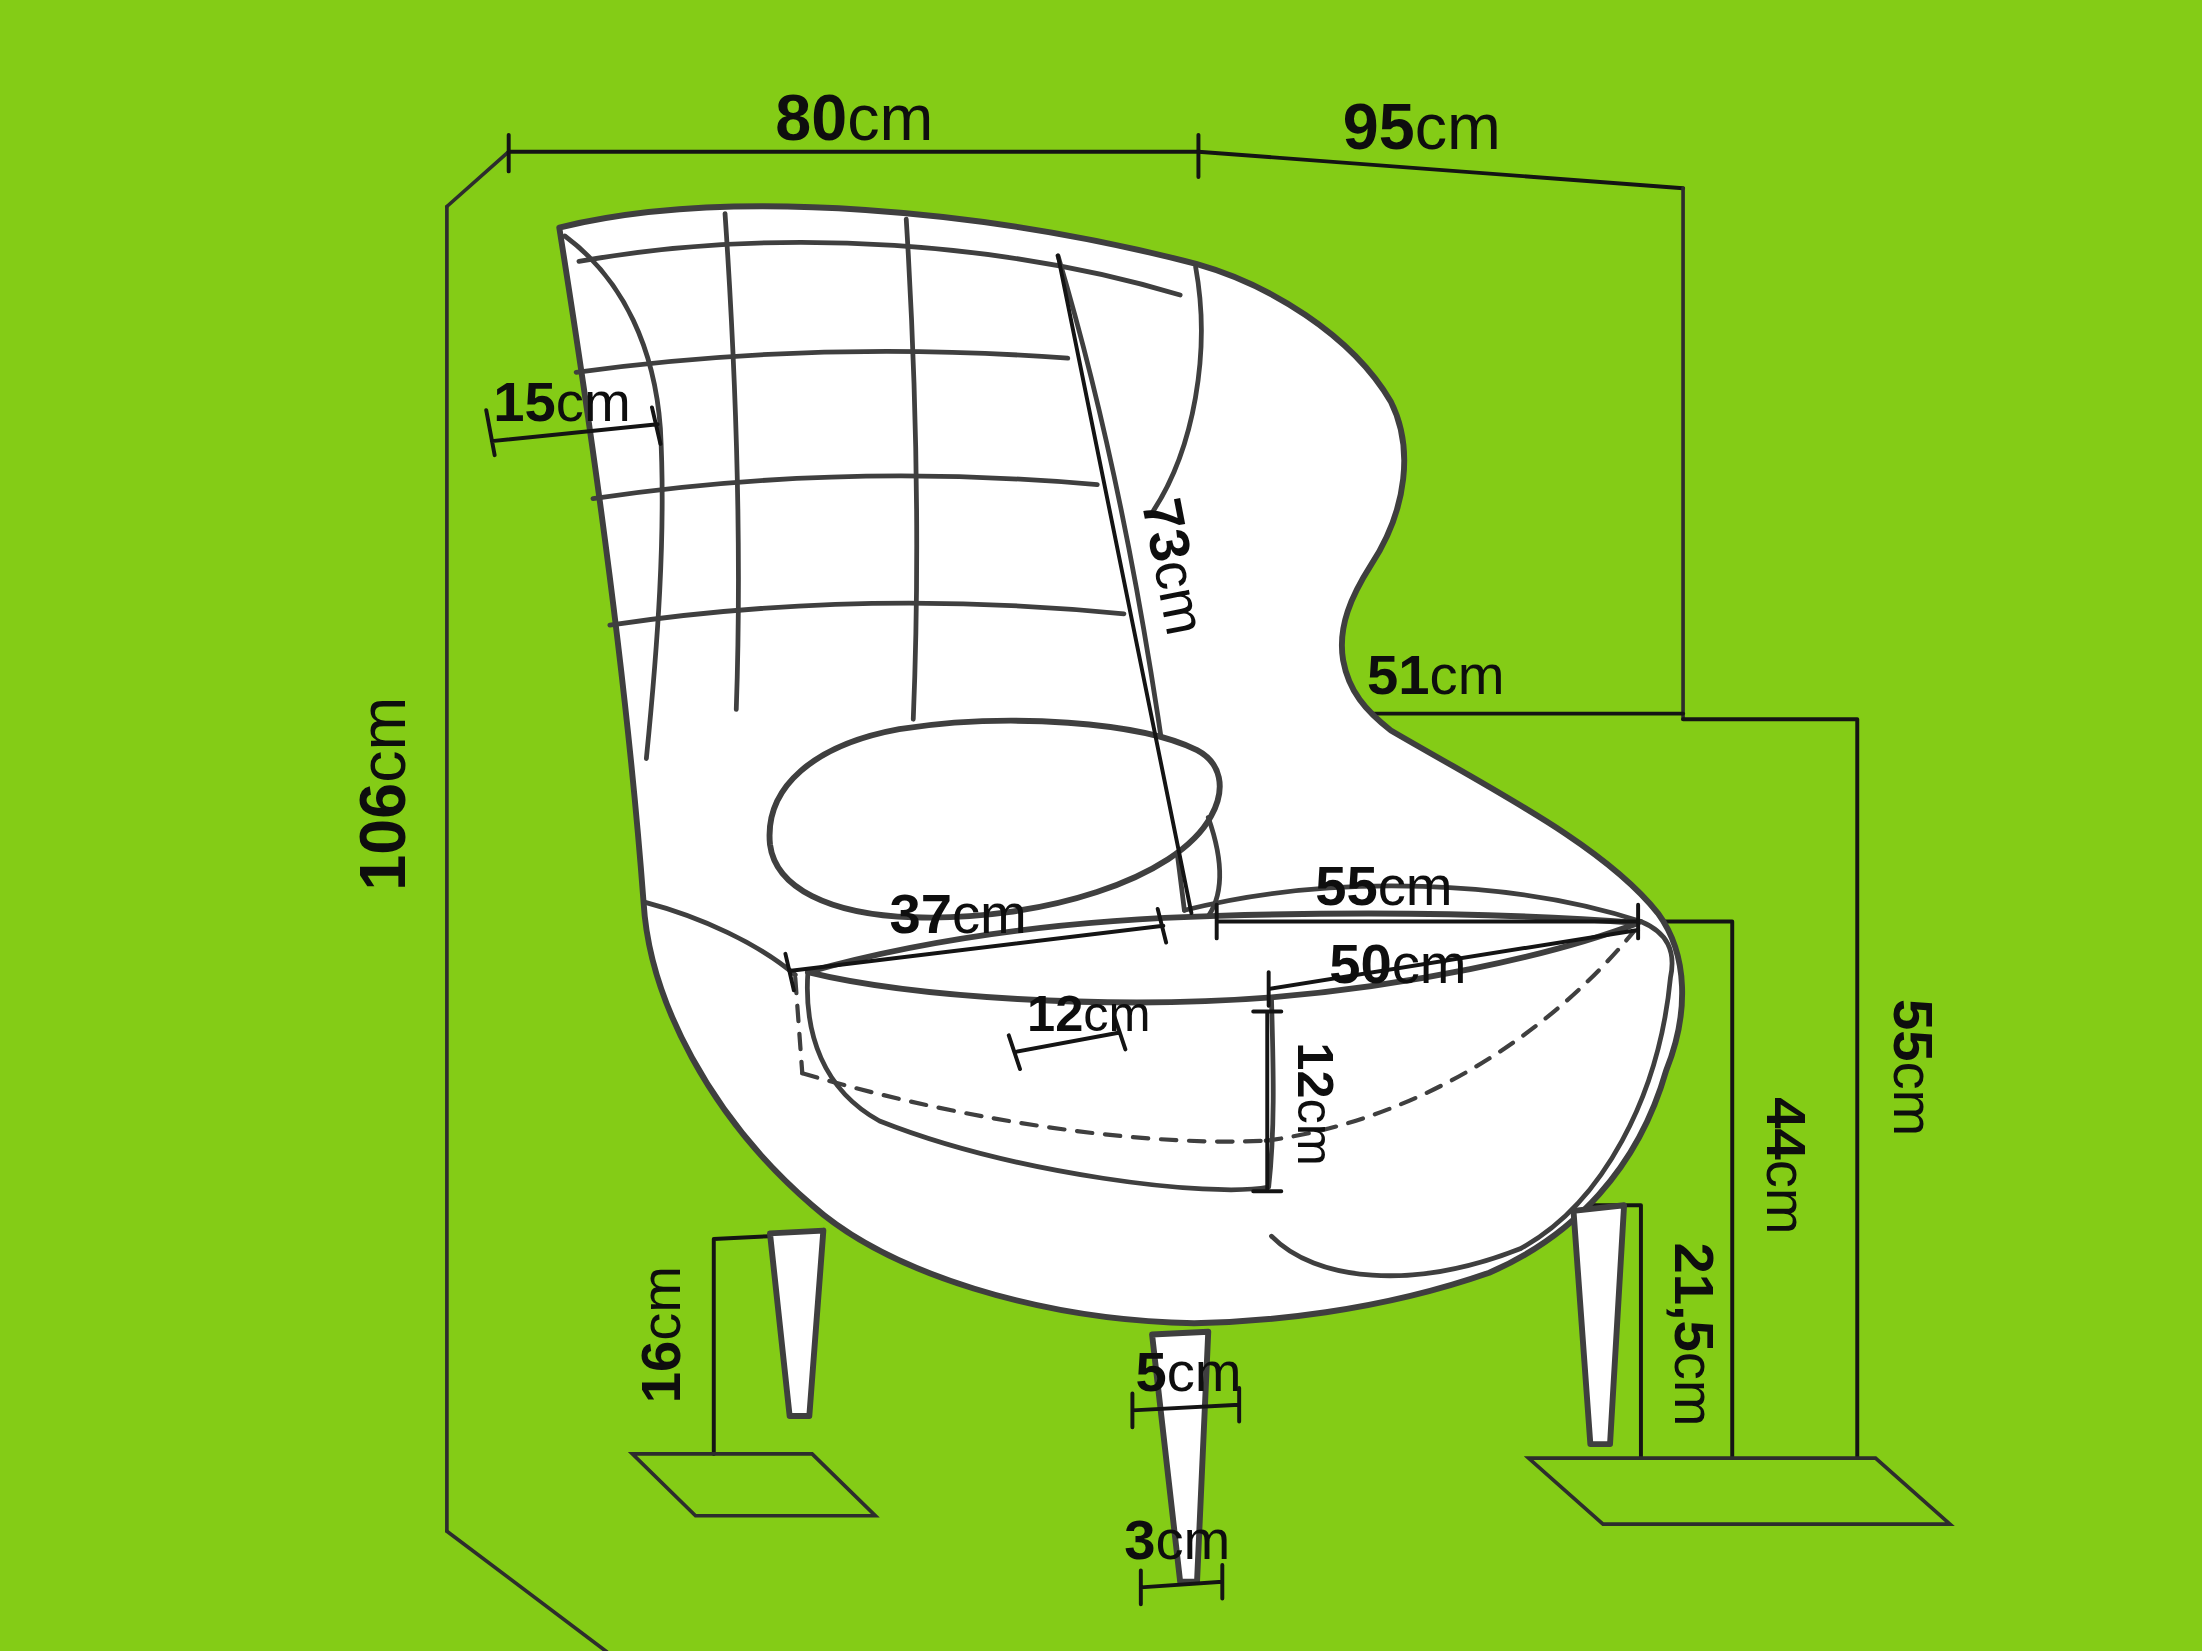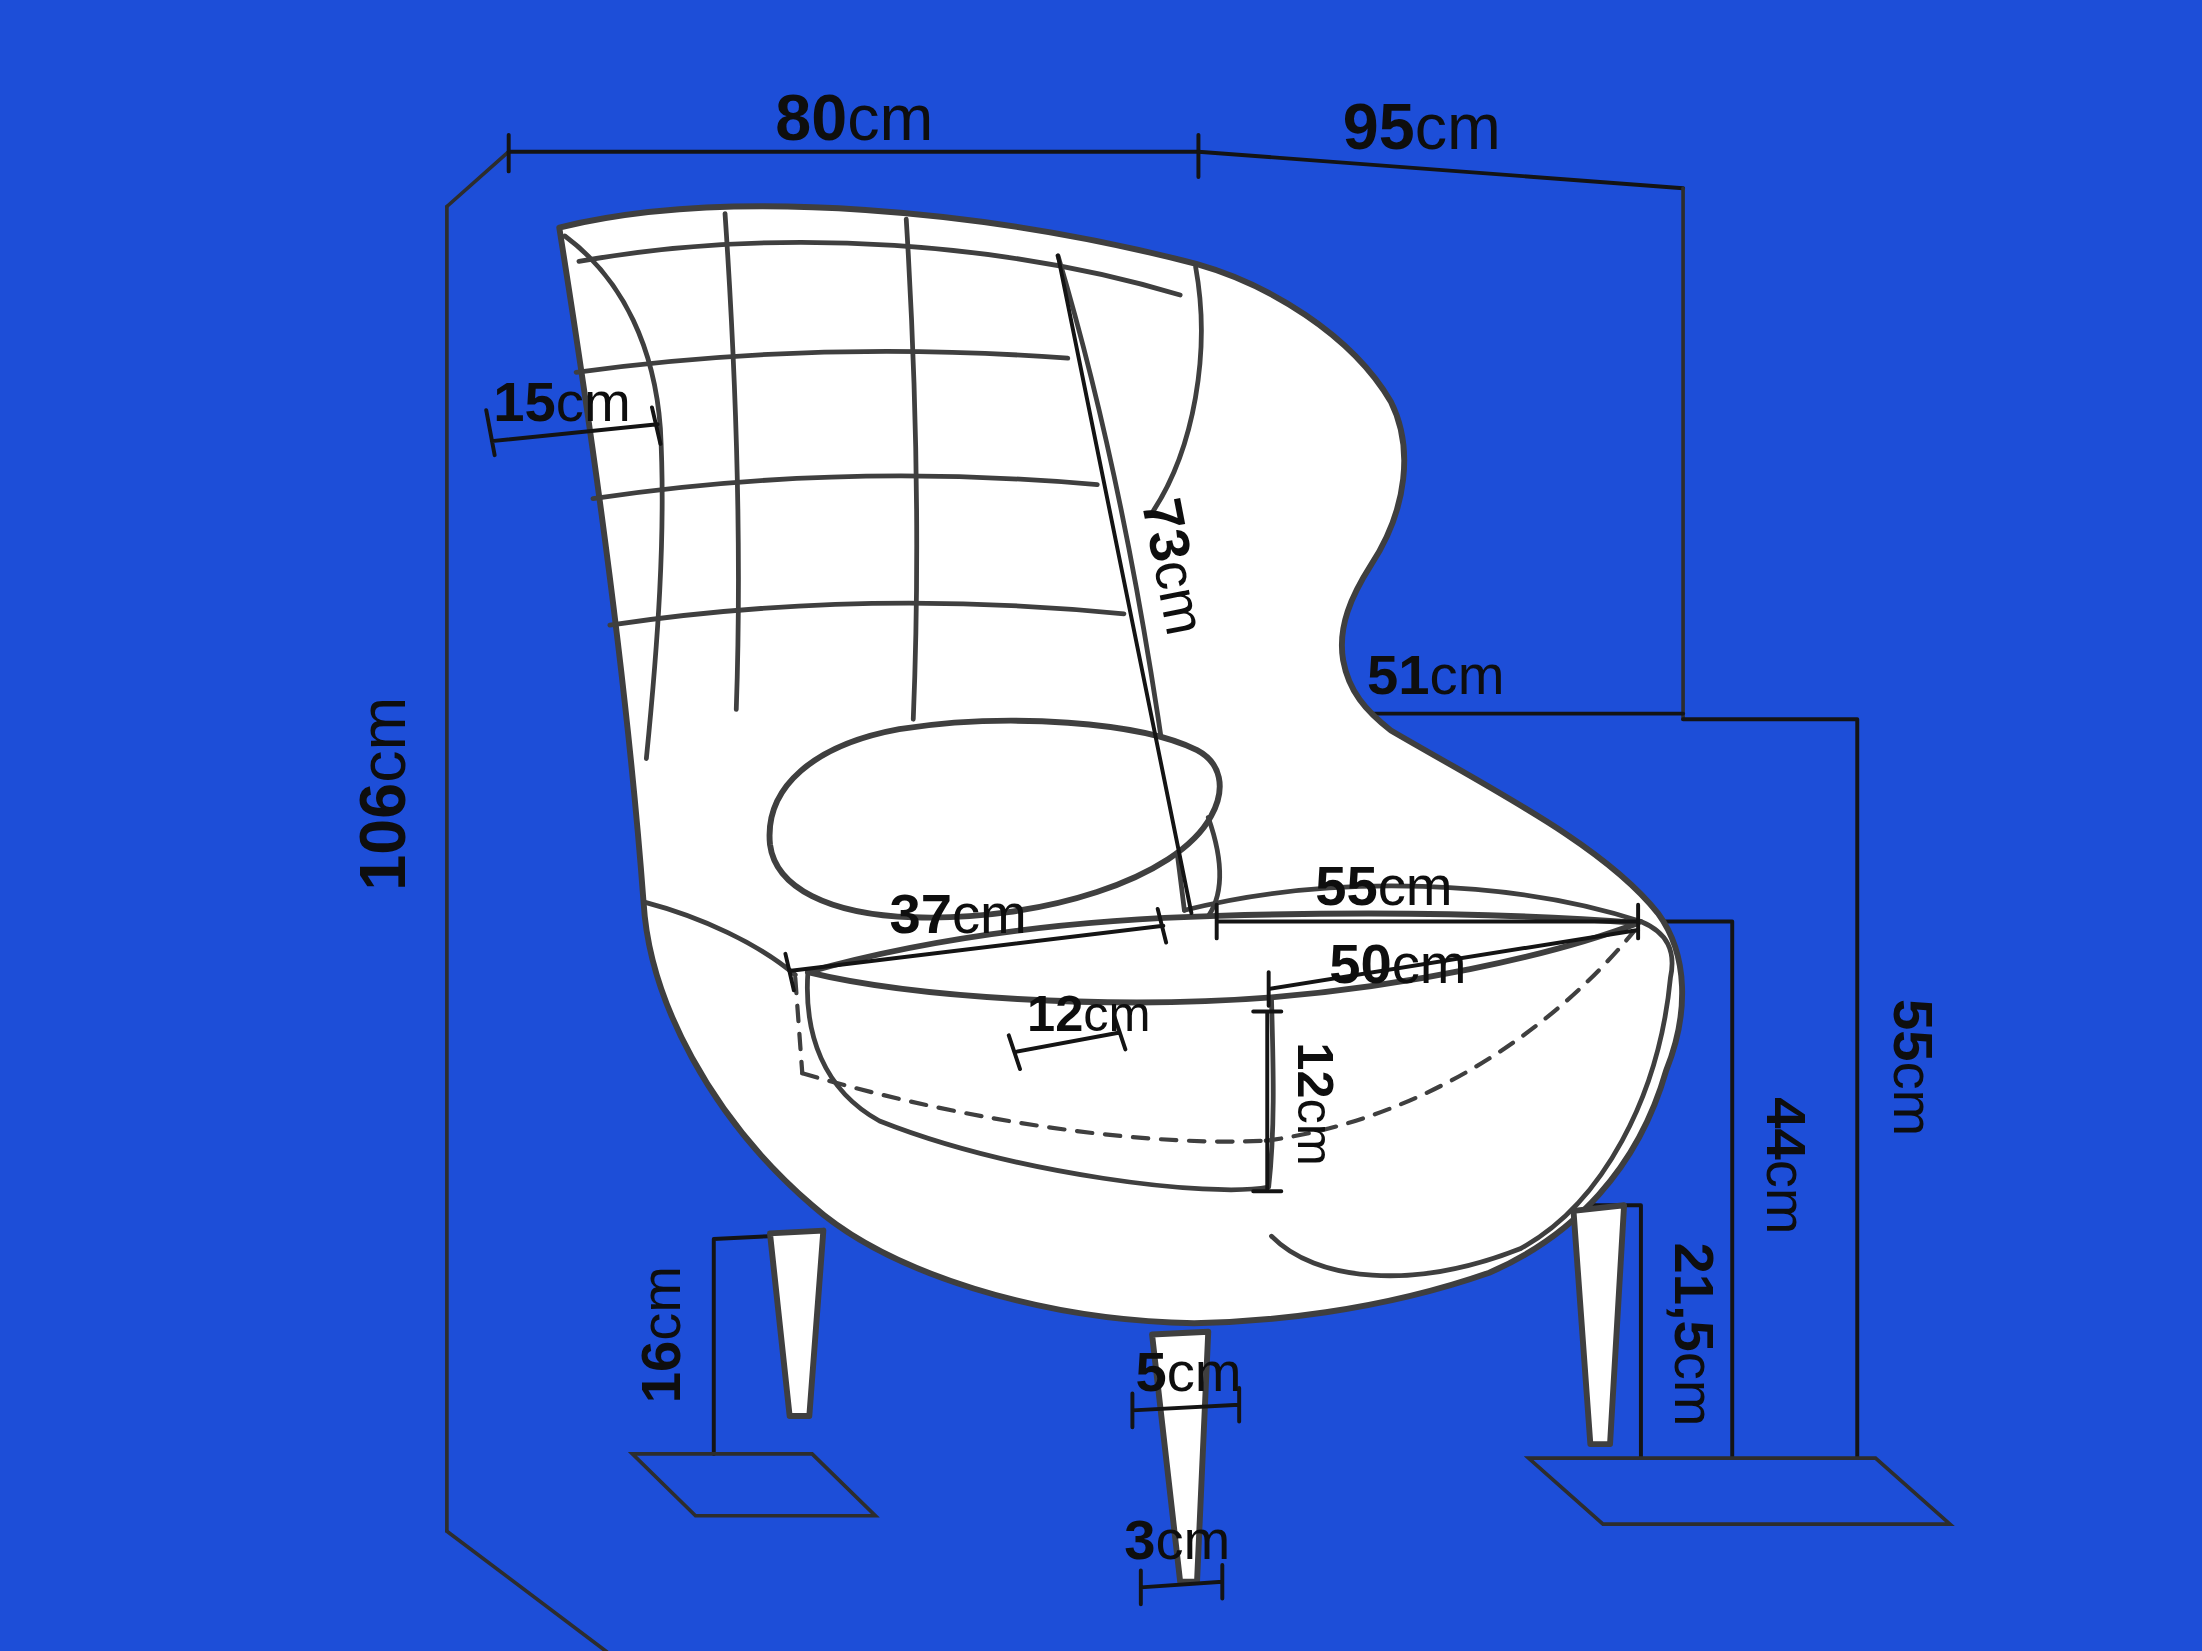--- a/index.html
+++ b/index.html
@@ -1,16 +1,16 @@
 <!DOCTYPE html>
 <html style="font-size:13.8px"><head>
 <meta charset="utf-8">
 <style>
   html,body{margin:0;padding:0;background:#ffffff;}
-  .canvas{position:relative;width:2203px;height:1652px;background:#1d4ed8;overflow:hidden;text-align:center;}
+  .canvas{position:relative;width:2203px;height:1652px;background:#84cc16;overflow:hidden;text-align:center;}
   svg{display:block;}
   .wall{stroke:#2d2d2d;stroke-width:2.6;fill:none;stroke-linecap:round;}
   .dim{stroke:#141414;stroke-width:2.8;fill:none;stroke-linecap:round;}
   .chair{stroke:#3f3f3f;stroke-width:4.2;fill:#ffffff;stroke-linecap:round;stroke-linejoin:round;}
   .chairline{stroke:#3f3f3f;stroke-width:3.4;fill:none;stroke-linecap:round;stroke-linejoin:round;}
   .dashed{stroke:#3f3f3f;stroke-width:3;fill:none;stroke-dasharray:11 9;stroke-linecap:round;}
   .dim-label{font-family:"Liberation Sans","DejaVu Sans",sans-serif;fill:#0e0e0e;}
   .num{font-weight:700;}
   .unit{font-weight:400;}
   .s46{font-size:46px;}

